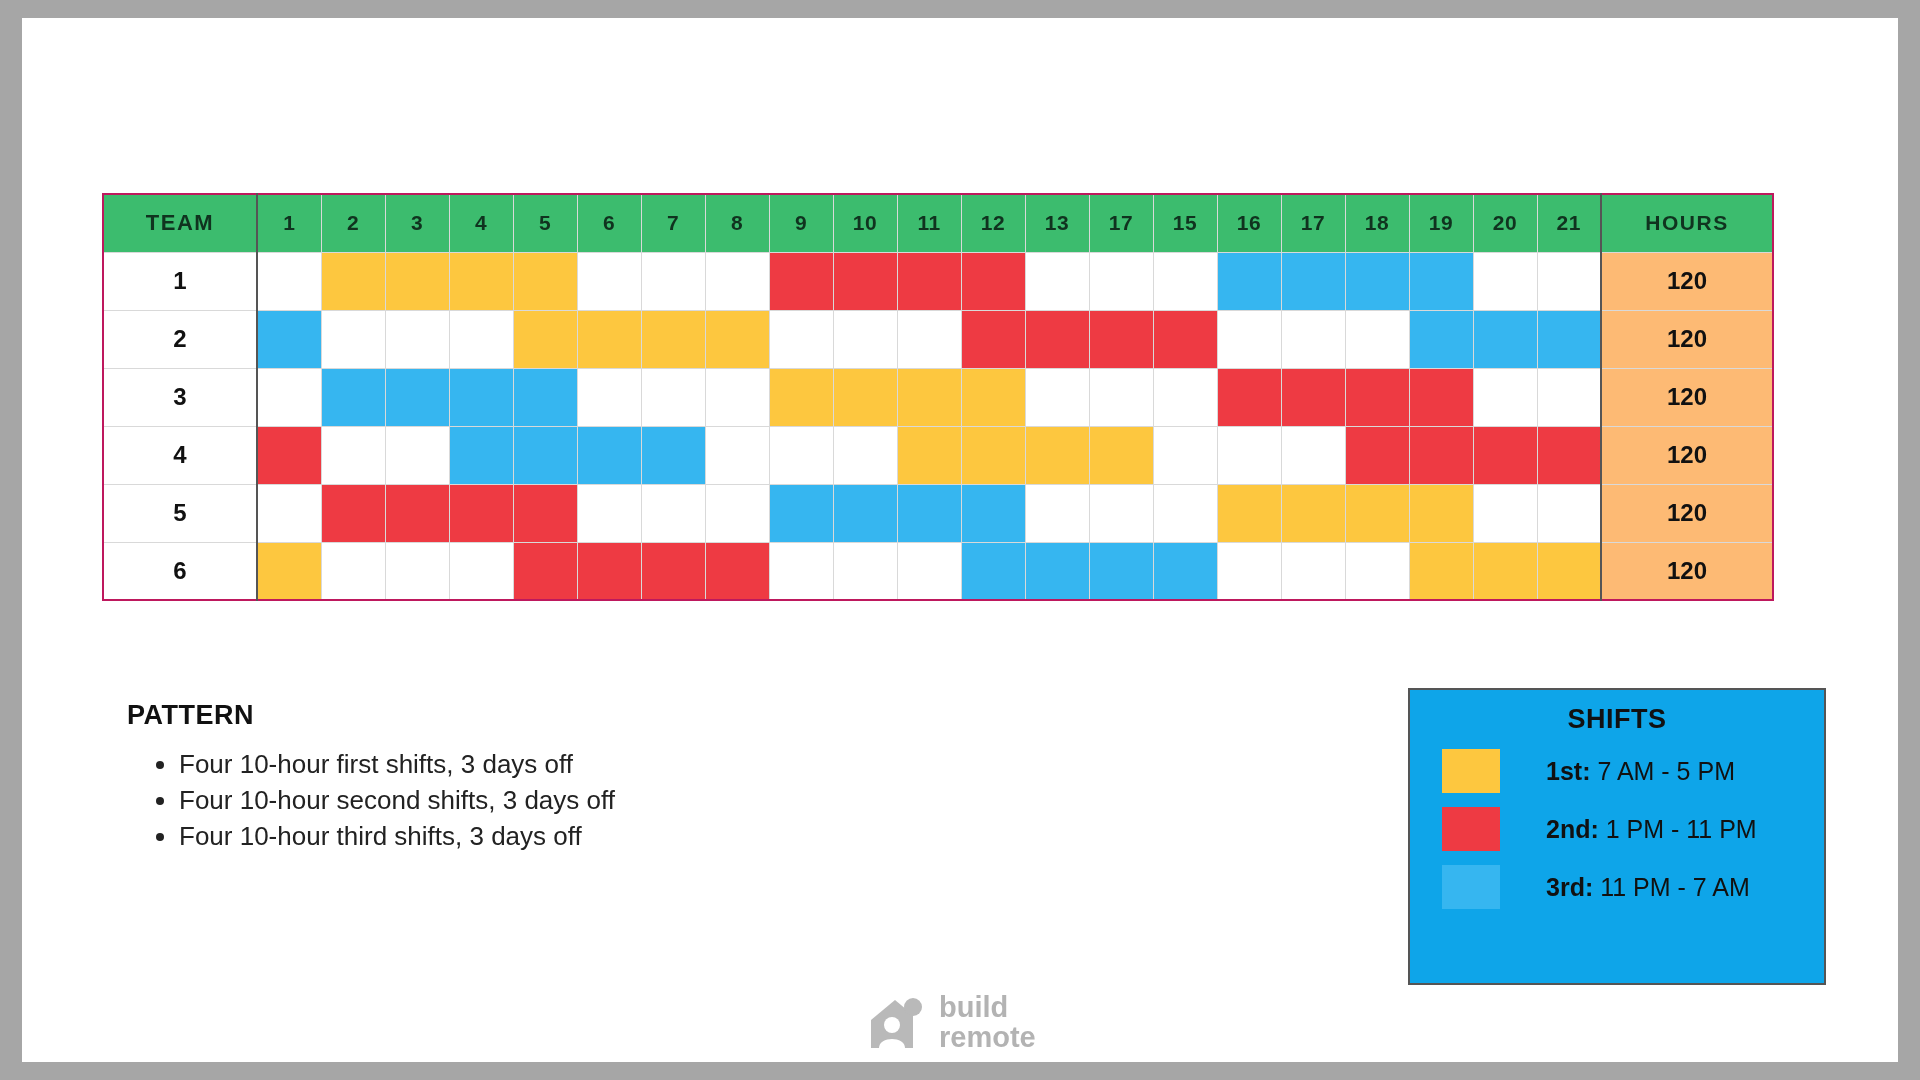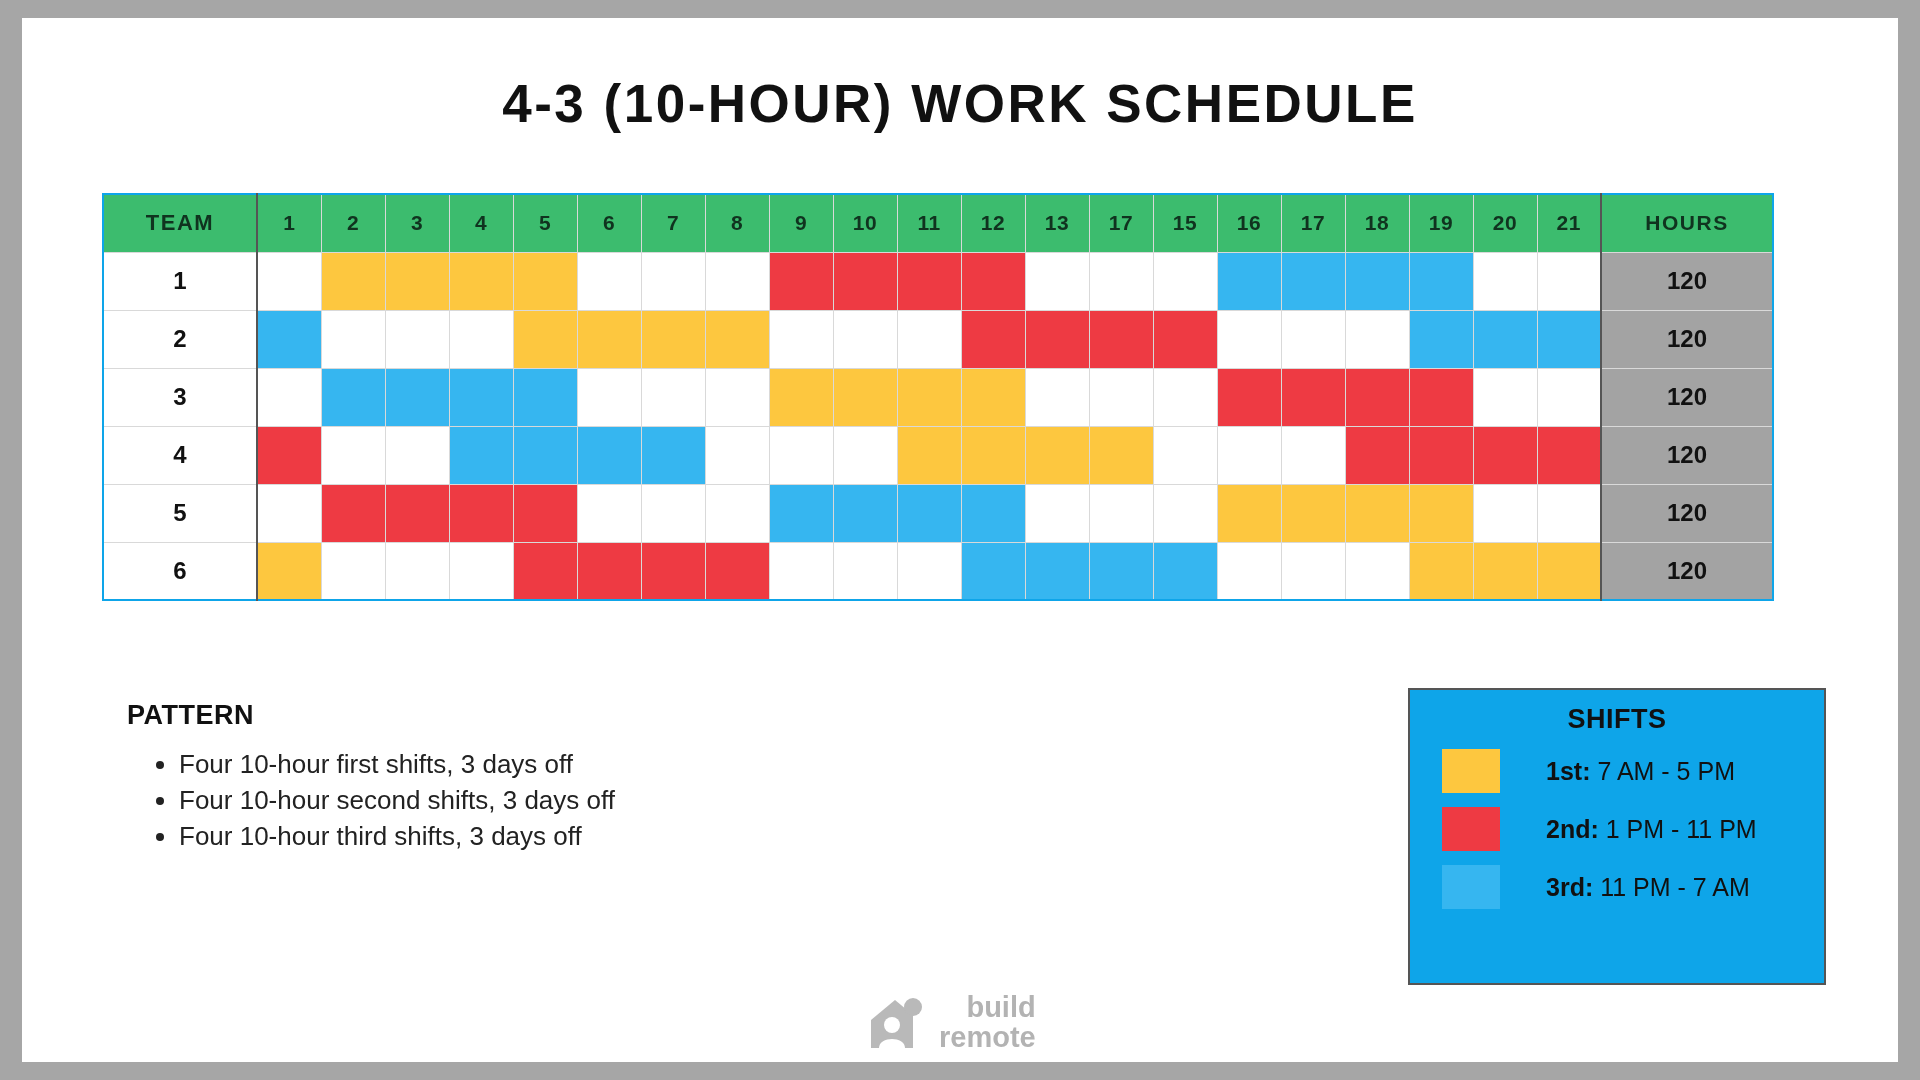--- a/index.html
+++ b/index.html
@@ -33,21 +33,21 @@
   .sched-wrap {
     position: absolute;
     left: 80px;
     top: 175px;
     width: 1716px;
   }
   table.sched {
     border-collapse: collapse;
     table-layout: fixed;
     width: 1612px;
-    border: 2px solid #0ea5e9;
+    border: 2px solid #be185d;
   }
   table.sched th, table.sched td {
     border: 1px solid #d9d9d9;
     padding: 0;
     text-align: center;
     height: 58px;
     box-sizing: border-box;
   }
   thead th {
     background: #3cbc6e;
@@ -77,21 +77,21 @@
     font-size: 24px;
     font-weight: bold;
     color: #111111;
     background: #fff;
     border-right: 2px solid #555555;
   }
   tbody td.hours {
     font-size: 24px;
     font-weight: bold;
     color: #111111;
-    background: #a3a3a3;
+    background: #fdba74;
     border-left: 2px solid #555555;
   }
   td.wk {
     border-left: 2px solid #555555;
   }
   th.wk {
     border-left: 2px solid #555555;
   }
   .c-off { background: #ffffff; }
   .c-1   { background: #fdc73f; }
@@ -167,29 +167,27 @@
   .logo-mark {
     width: 62px;
     height: 58px;
     margin-right: 10px;
   }
   .logo-text {
     font-size: 29px;
     font-weight: bold;
     line-height: 1.02;
     color: #b3b3b3;
-    text-align: right;
   }
 </style>
 </head>
 <body>
 
 <div class="page">
 
-  <div class="title">4-3 (10-HOUR) WORK SCHEDULE</div>
 
   <div class="sched-wrap">
     <table class="sched">
       <thead>
         <tr>
           <th class="team-head">TEAM</th>
           <th class="day">1</th>
           <th class="day">2</th>
           <th class="day">3</th>
           <th class="day">4</th>

